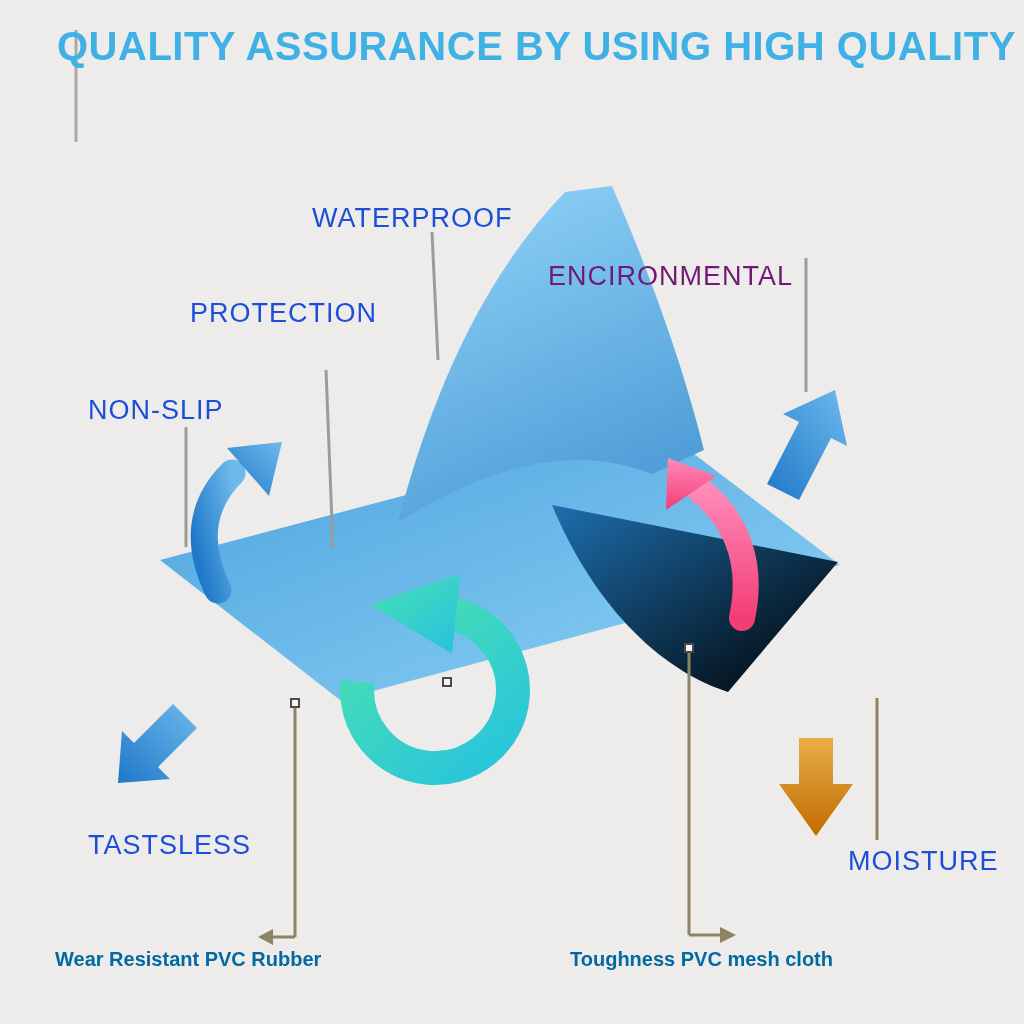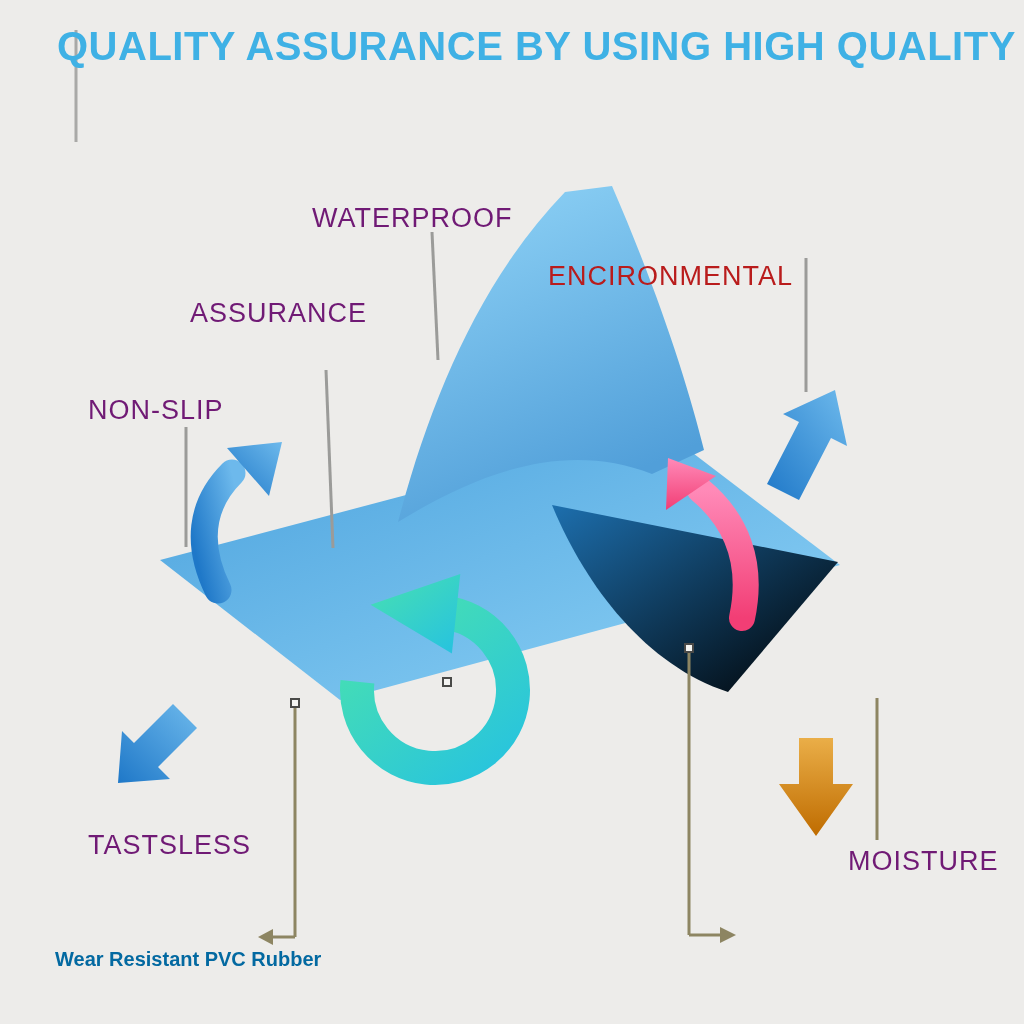--- a/index.html
+++ b/index.html
@@ -12,24 +12,24 @@
     font-family:"Liberation Sans", sans-serif;
   }
   .shapes{position:absolute;left:0;top:0;width:1024px;height:1024px;}
   .title{
     position:absolute;left:57px;top:24px;
     font-size:40px;font-weight:bold;color:#3fb1e5;
     letter-spacing:0.5px;white-space:nowrap;
   }
   .lbl{
     position:absolute;
-    font-size:27px;color:#701a75;letter-spacing:1px;
+    font-size:27px;color:#1d4ed8;letter-spacing:1px;
     white-space:nowrap;line-height:36px;
   }
-  .lbl.olive{color:#b91c1c;}
+  .lbl.olive{color:#701a75;}
   .lbl span{display:block;}
   .caption{
     position:absolute;top:948px;
     font-size:20px;font-weight:bold;color:#0369a1;
     white-space:nowrap;
   }
   .caption.left{left:55px;}
   .caption.right{left:570px;}
 </style>
 </head>
@@ -123,26 +123,27 @@
   <div class="title">QUALITY ASSURANCE BY USING HIGH QUALITY</div>
 
   <div class="lbl" style="left:312px;top:200px;">WATERPROOF</div>
 
   <div class="lbl olive" style="left:548px;top:258px;">
     <span>ENCIRONMENTAL</span>
   </div>
 
 
   <div class="lbl" style="left:190px;top:295px;">
-    <span>ASSURANCE</span>
+    <span>PROTECTION</span>
   </div>
 
   <div class="lbl" style="left:88px;top:827px;">TASTSLESS</div>
 
   <div class="lbl" style="left:88px;top:392px;">NON-SLIP</div>
 
   <div class="lbl" style="left:820px;top:843px;margin-left:28px;">
     <span>MOISTURE</span>
   </div>
 
   <div class="caption left">Wear Resistant PVC Rubber</div>
+  <div class="caption right">Toughness PVC mesh cloth</div>
 
 </div>
 
 </body></html>

